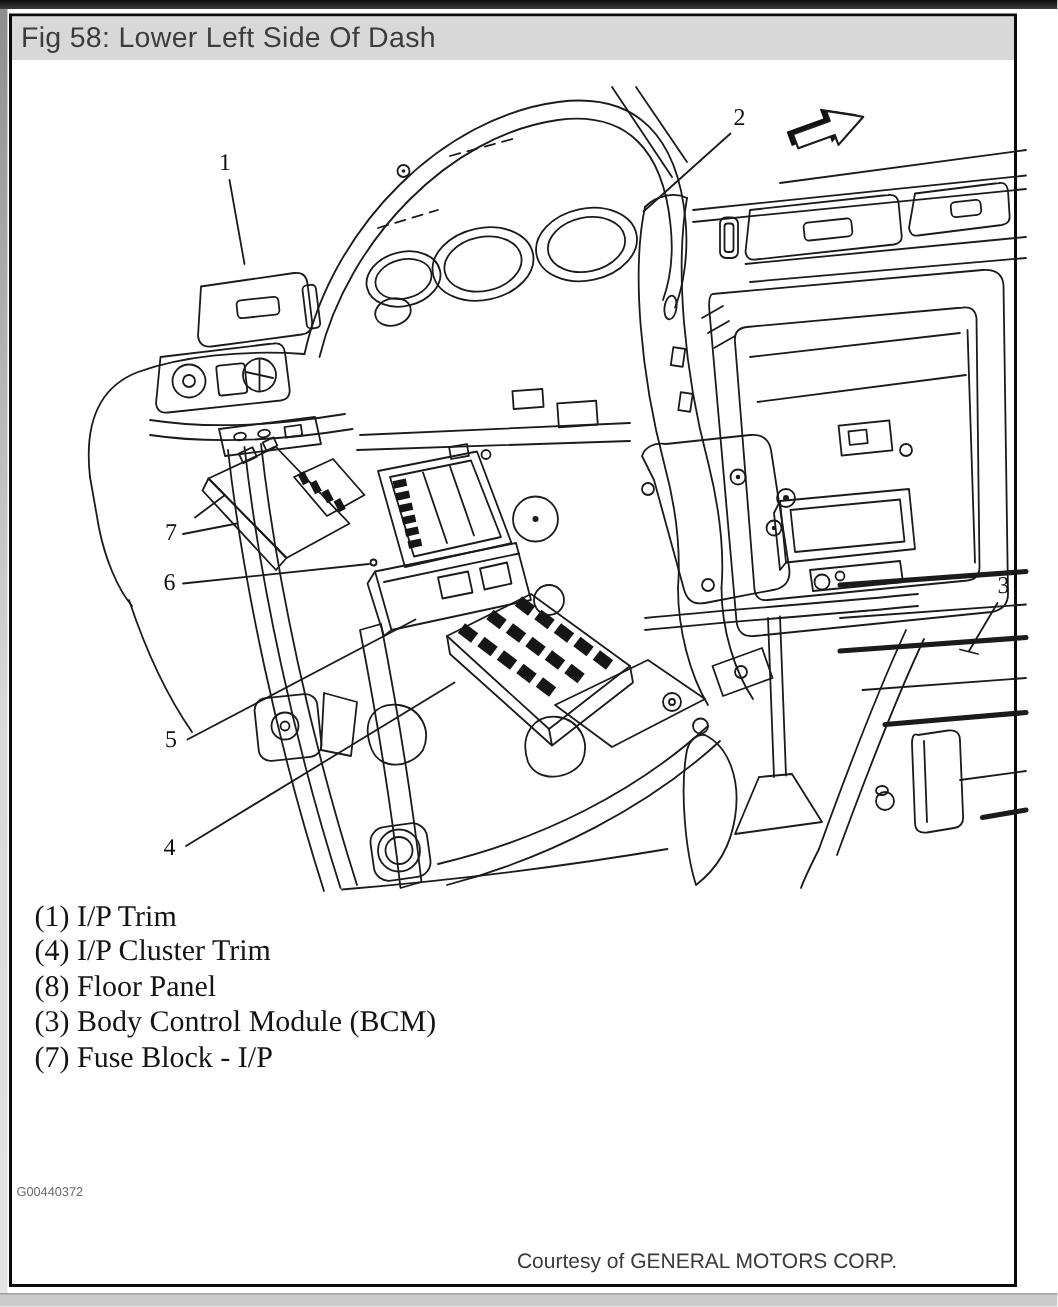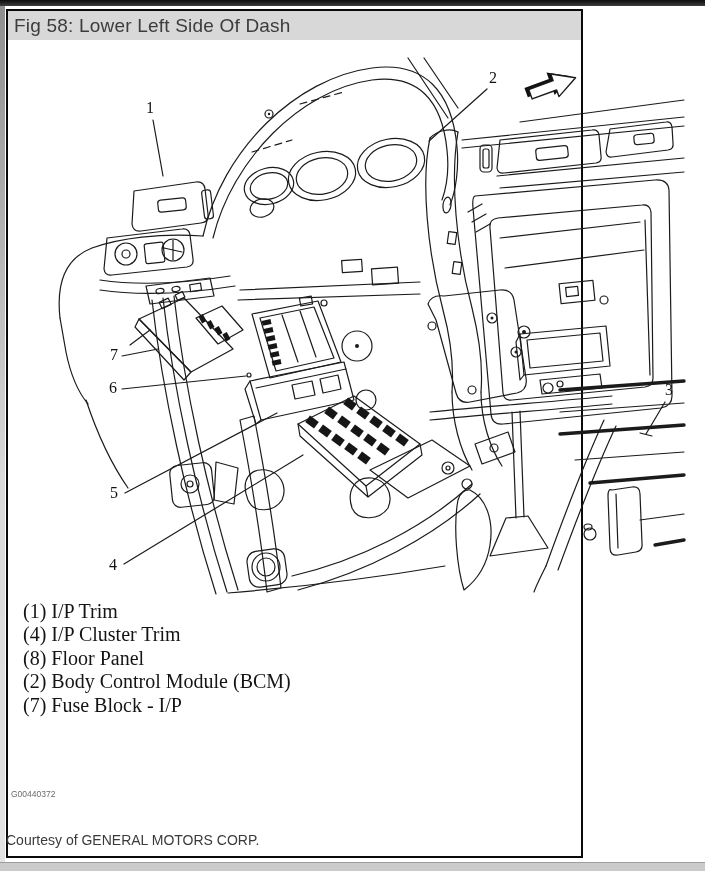--- a/index.html
+++ b/index.html
@@ -6,36 +6,36 @@
   body{
     width:705px;height:871px;position:relative;background:#ffffff;
     font-family:"Liberation Sans",sans-serif;overflow:hidden;
   }
   .top-edge{position:absolute;left:0;top:0;width:705px;height:6px;
     background:linear-gradient(#0c0c0c,#3d3d3d);}
   .left-edge{position:absolute;left:0;top:6px;width:5px;height:857px;
     background:linear-gradient(#8e8e8e,#d9d9d9 55%,#e3e3e3);}
   .bottom-edge{position:absolute;left:0;top:862px;width:705px;height:9px;
     background:#cbcbcb;border-top:1px solid #9e9e9e;}
-  .page{position:absolute;left:6px;top:9px;width:577px;height:849px;
+  .page{position:absolute;left:6px;top:9px;width:672px;height:849px;
     box-sizing:border-box;border:2px solid #0a0a0a;background:#ffffff;}
   .titlebar{height:29px;background:#d8d8d8;display:flex;align-items:center;
     padding-left:6px;box-sizing:border-box;}
   .titlebar span{font-size:19px;color:#3c3c3c;letter-spacing:.2px;}
   svg.diagram{position:absolute;left:0;top:0;width:705px;height:871px;
     pointer-events:none;}
   svg .ln{fill:none;stroke:#1b1b1b;stroke-width:1.2;stroke-linecap:round;stroke-linejoin:round;}
   svg .thick{fill:none;stroke:#1b1b1b;stroke-width:3.4;stroke-linecap:round;}
   svg .fuse{fill:#161616;stroke:none;}
   svg .callout{font-family:"Liberation Serif",serif;font-size:16px;fill:#111;}
   .legend{position:absolute;left:23px;top:600px;
     font-family:"Liberation Serif",serif;font-size:20px;color:#141414;}
   .legend .legend-row{height:23.4px;line-height:23.4px;white-space:nowrap;}
   .figcode{position:absolute;left:11px;top:789px;font-size:8.5px;color:#6a6a6a;}
-  .courtesy{position:absolute;left:6px;top:832px;width:592px;text-align:left;
+  .courtesy{position:absolute;left:6px;top:832px;width:592px;text-align:right;
     font-size:14px;color:#3a3a3a;}
 </style>
 </head>
 <body>
 
 <div class="top-edge"></div>
 <div class="left-edge"></div>
 
 <div class="page">
   <div class="titlebar">
@@ -275,20 +275,20 @@
   <text class="callout" x="113" y="570" text-anchor="middle">4</text>
   <text class="callout" x="114" y="498" text-anchor="middle">5</text>
   <text class="callout" x="113" y="393" text-anchor="middle">6</text>
   <text class="callout" x="114" y="360" text-anchor="middle">7</text>
 </svg>
 
 <div class="legend">
   <div class="legend-row">(1) I/P Trim</div>
   <div class="legend-row">(4) I/P Cluster Trim</div>
   <div class="legend-row">(8) Floor Panel</div>
-  <div class="legend-row">(2) Body Control Module (BCM)</div>
+  <div class="legend-row">(3) Body Control Module (BCM)</div>
   <div class="legend-row">(7) Fuse Block - I/P</div>
 </div>
 
 <div class="figcode">G00440372</div>
 <div class="courtesy">Courtesy of GENERAL MOTORS CORP.</div>
 
 <div class="bottom-edge"></div>
 
 </body></html>

